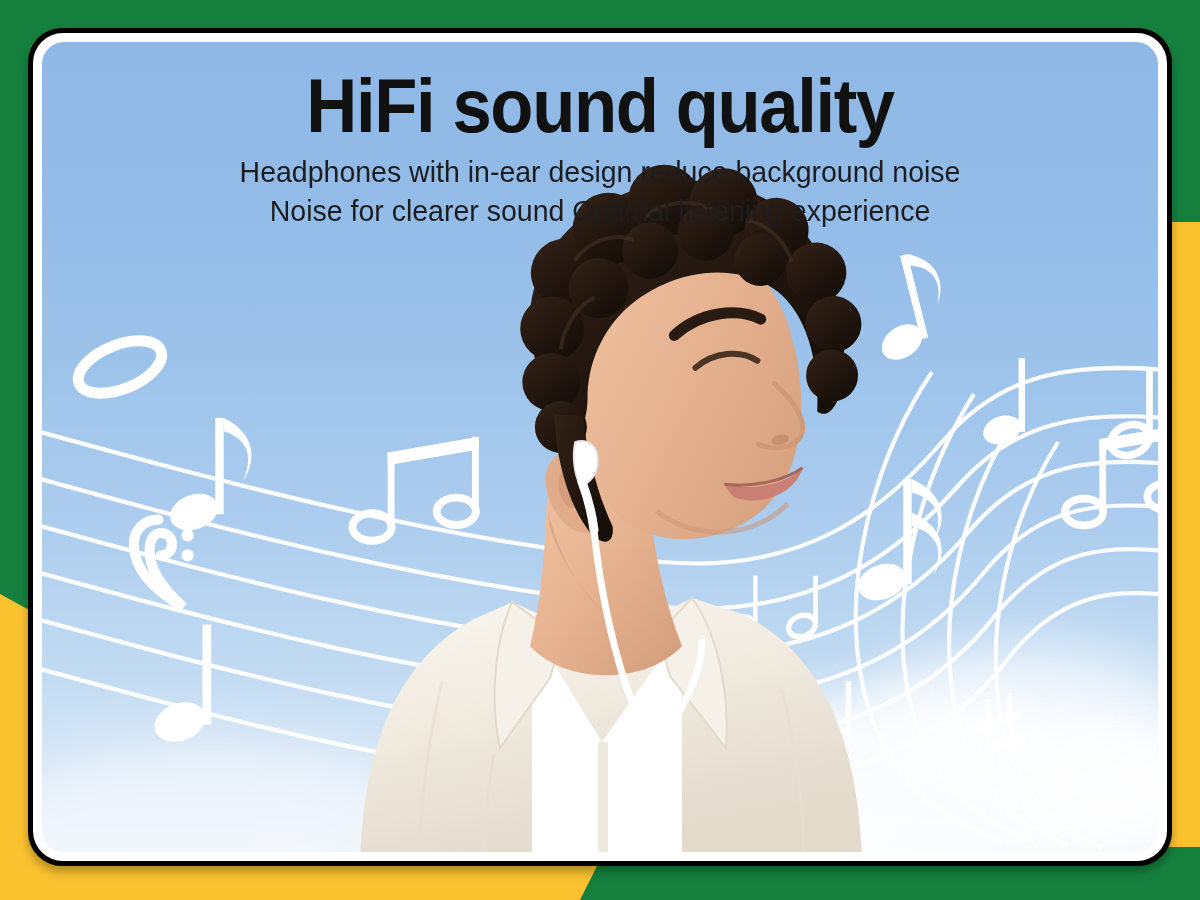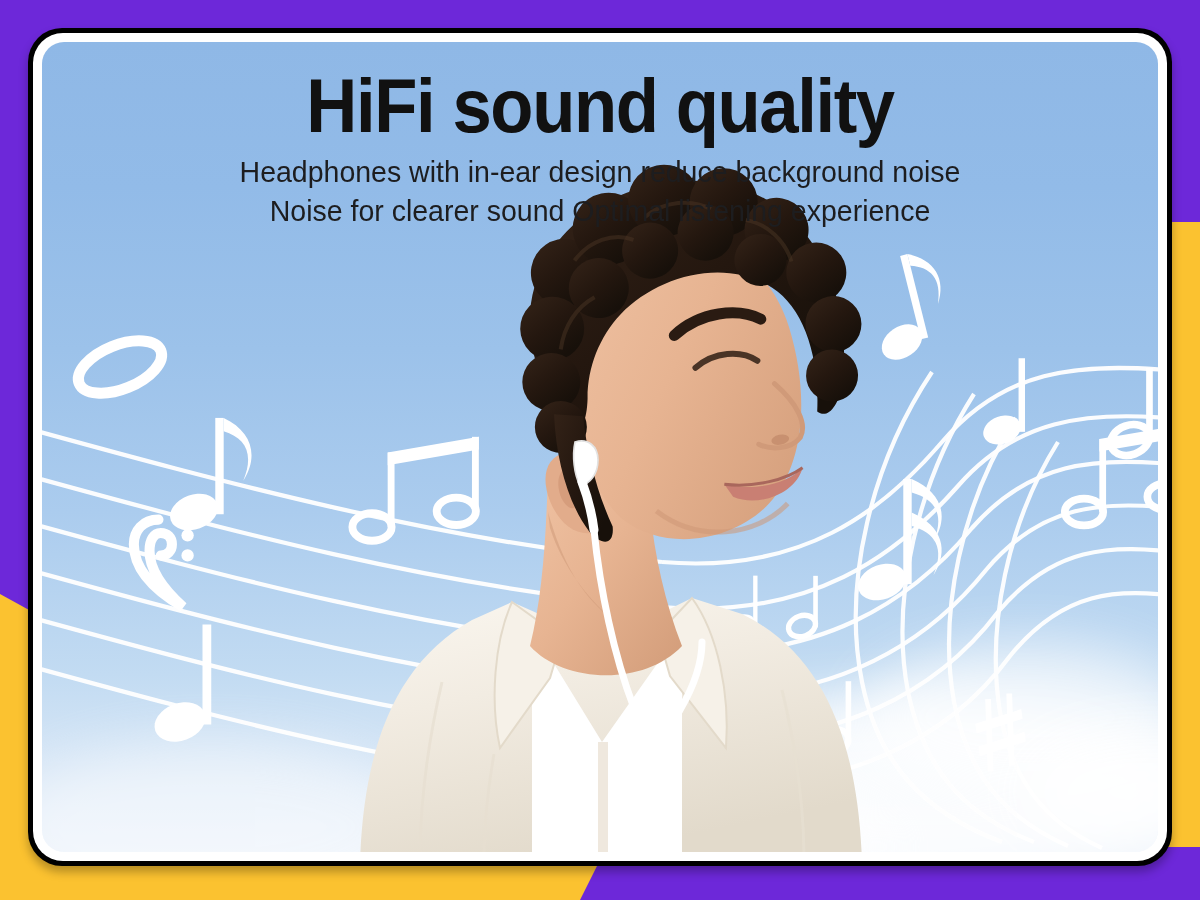--- a/index.html
+++ b/index.html
@@ -8,21 +8,21 @@
     width: 1200px;
     height: 900px;
     overflow: hidden;
     font-family: "Liberation Sans", sans-serif;
   }
 
   #poster {
     position: relative;
     width: 1200px;
     height: 900px;
-    background: #6d28d9;
+    background: #15803d;
     overflow: hidden;
   }
 
   
   .corner-shape {
     position: absolute;
     pointer-events: none;
   }
 
   

